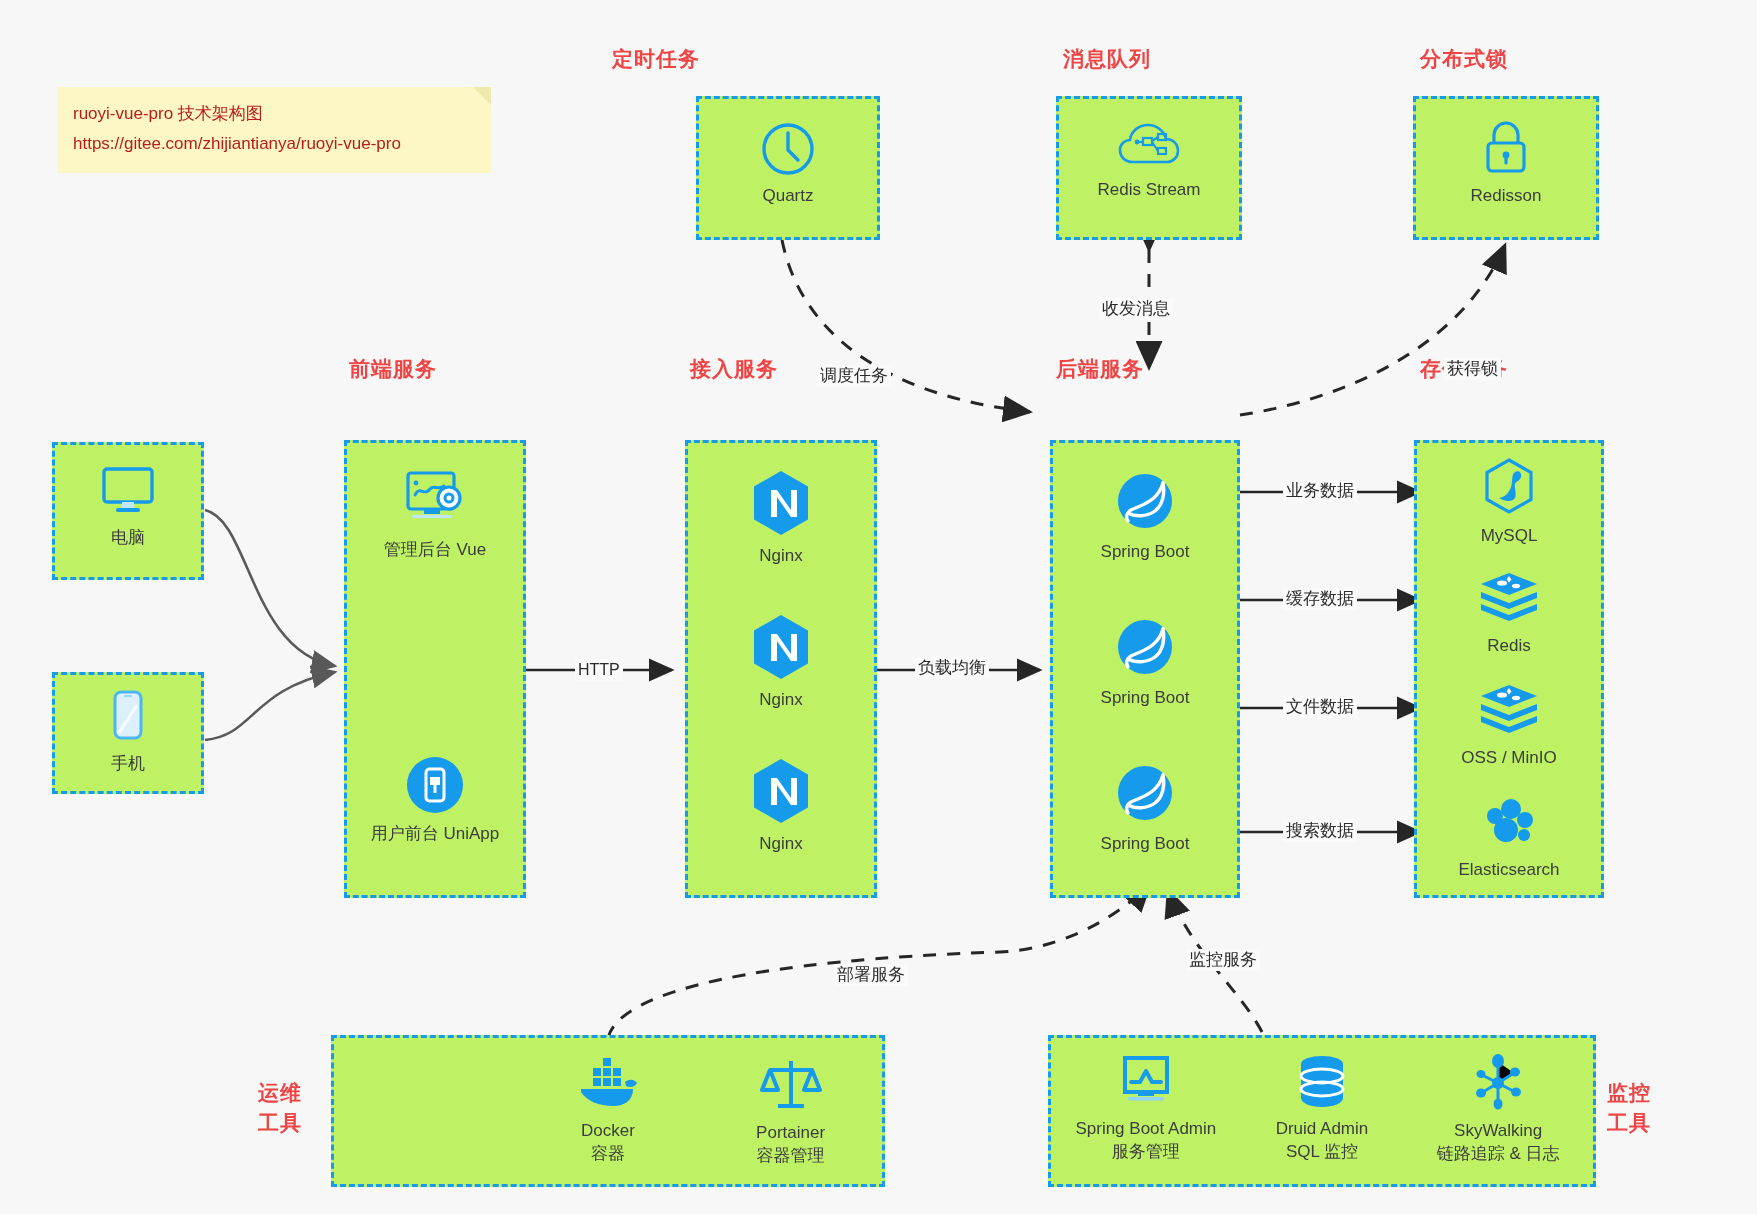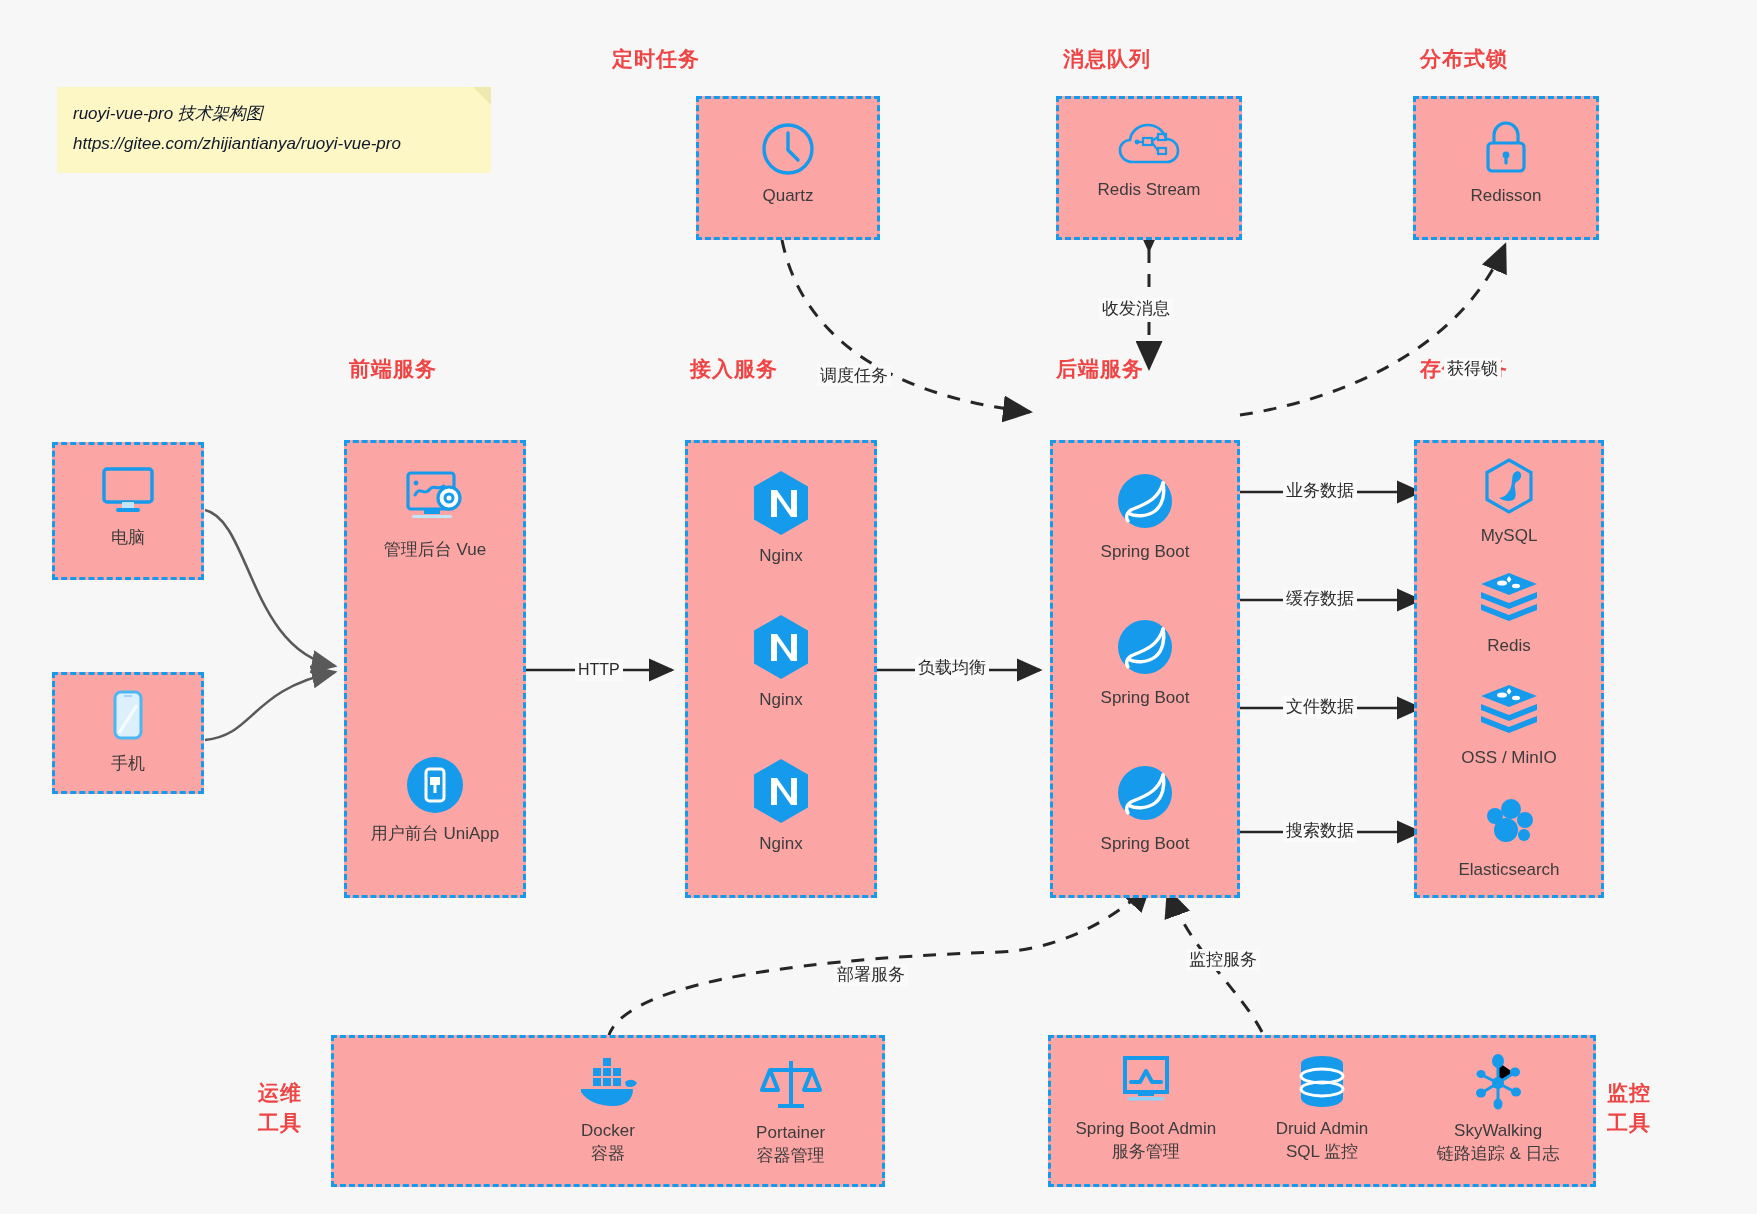--- a/index.html
+++ b/index.html
@@ -2,26 +2,26 @@
 <html><head>
 <meta charset="utf-8">
 <style>
   html,body{margin:0;padding:0;background:#f7f7f7;}
   body{font-family:"Liberation Sans","DejaVu Sans",sans-serif;}
   #stage{position:relative;width:1757px;height:1214px;background:#f7f7f7;overflow:hidden;}
   svg#wires{position:absolute;left:0;top:0;width:1757px;height:1214px;pointer-events:none;}
 
   
   .note{position:absolute;background:#fcf7c4;border:0;padding:12px 16px 14px 16px;
-        color:#0f172a;font-size:17px;line-height:30px;white-space:nowrap;font-style:italic;}
+        color:#b91c1c;font-size:17px;line-height:30px;white-space:nowrap;}
   .note .corner{position:absolute;right:0;top:0;width:0;height:0;
         border-top:18px solid #efe9ae;border-left:18px solid transparent;}
 
   
-  .gbox{position:absolute;border:3px dashed #159aec;background:#fca5a5;box-sizing:border-box;}
+  .gbox{position:absolute;border:3px dashed #159aec;background:#bef264;box-sizing:border-box;}
   .gtitle{position:absolute;color:#ef4444;font-weight:bold;font-size:21px;
           letter-spacing:1px;text-align:left;white-space:nowrap;}
   .gtitle.side{line-height:30px;}
 
   
   .node{position:absolute;width:100%;left:0;display:flex;flex-direction:column;
         align-items:center;justify-content:center;}
   .node .lbl{margin-top:7px;color:#3c3c3c;font-size:17px;line-height:23px;white-space:nowrap;text-align:center;}
   .node .lbl2{color:#3c3c3c;font-size:17px;line-height:23px;white-space:nowrap;text-align:center;}
   .ico{display:block;}

